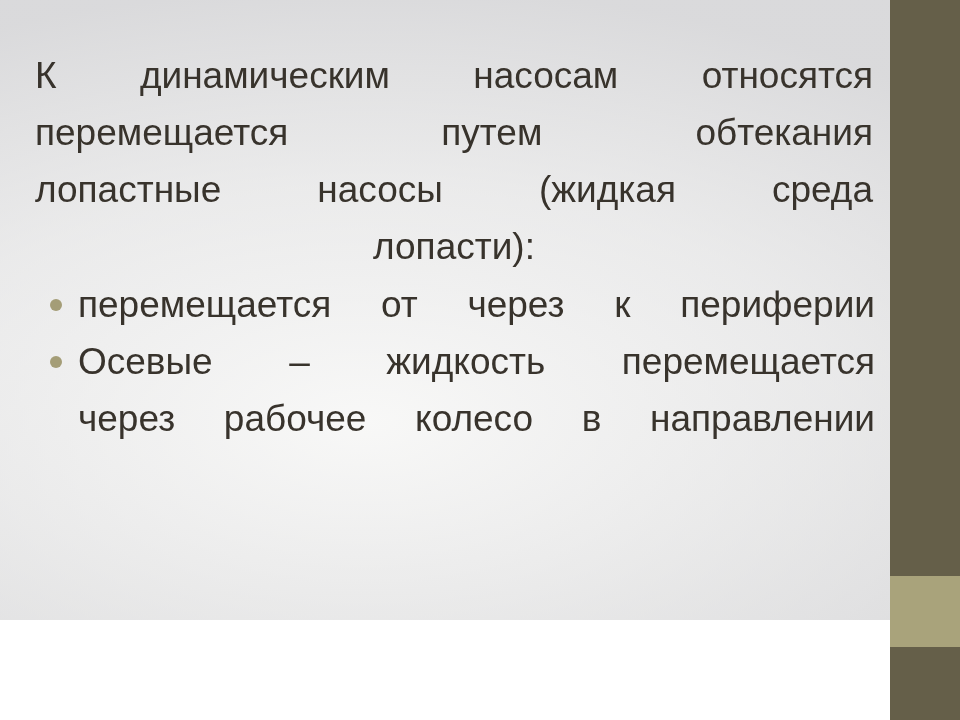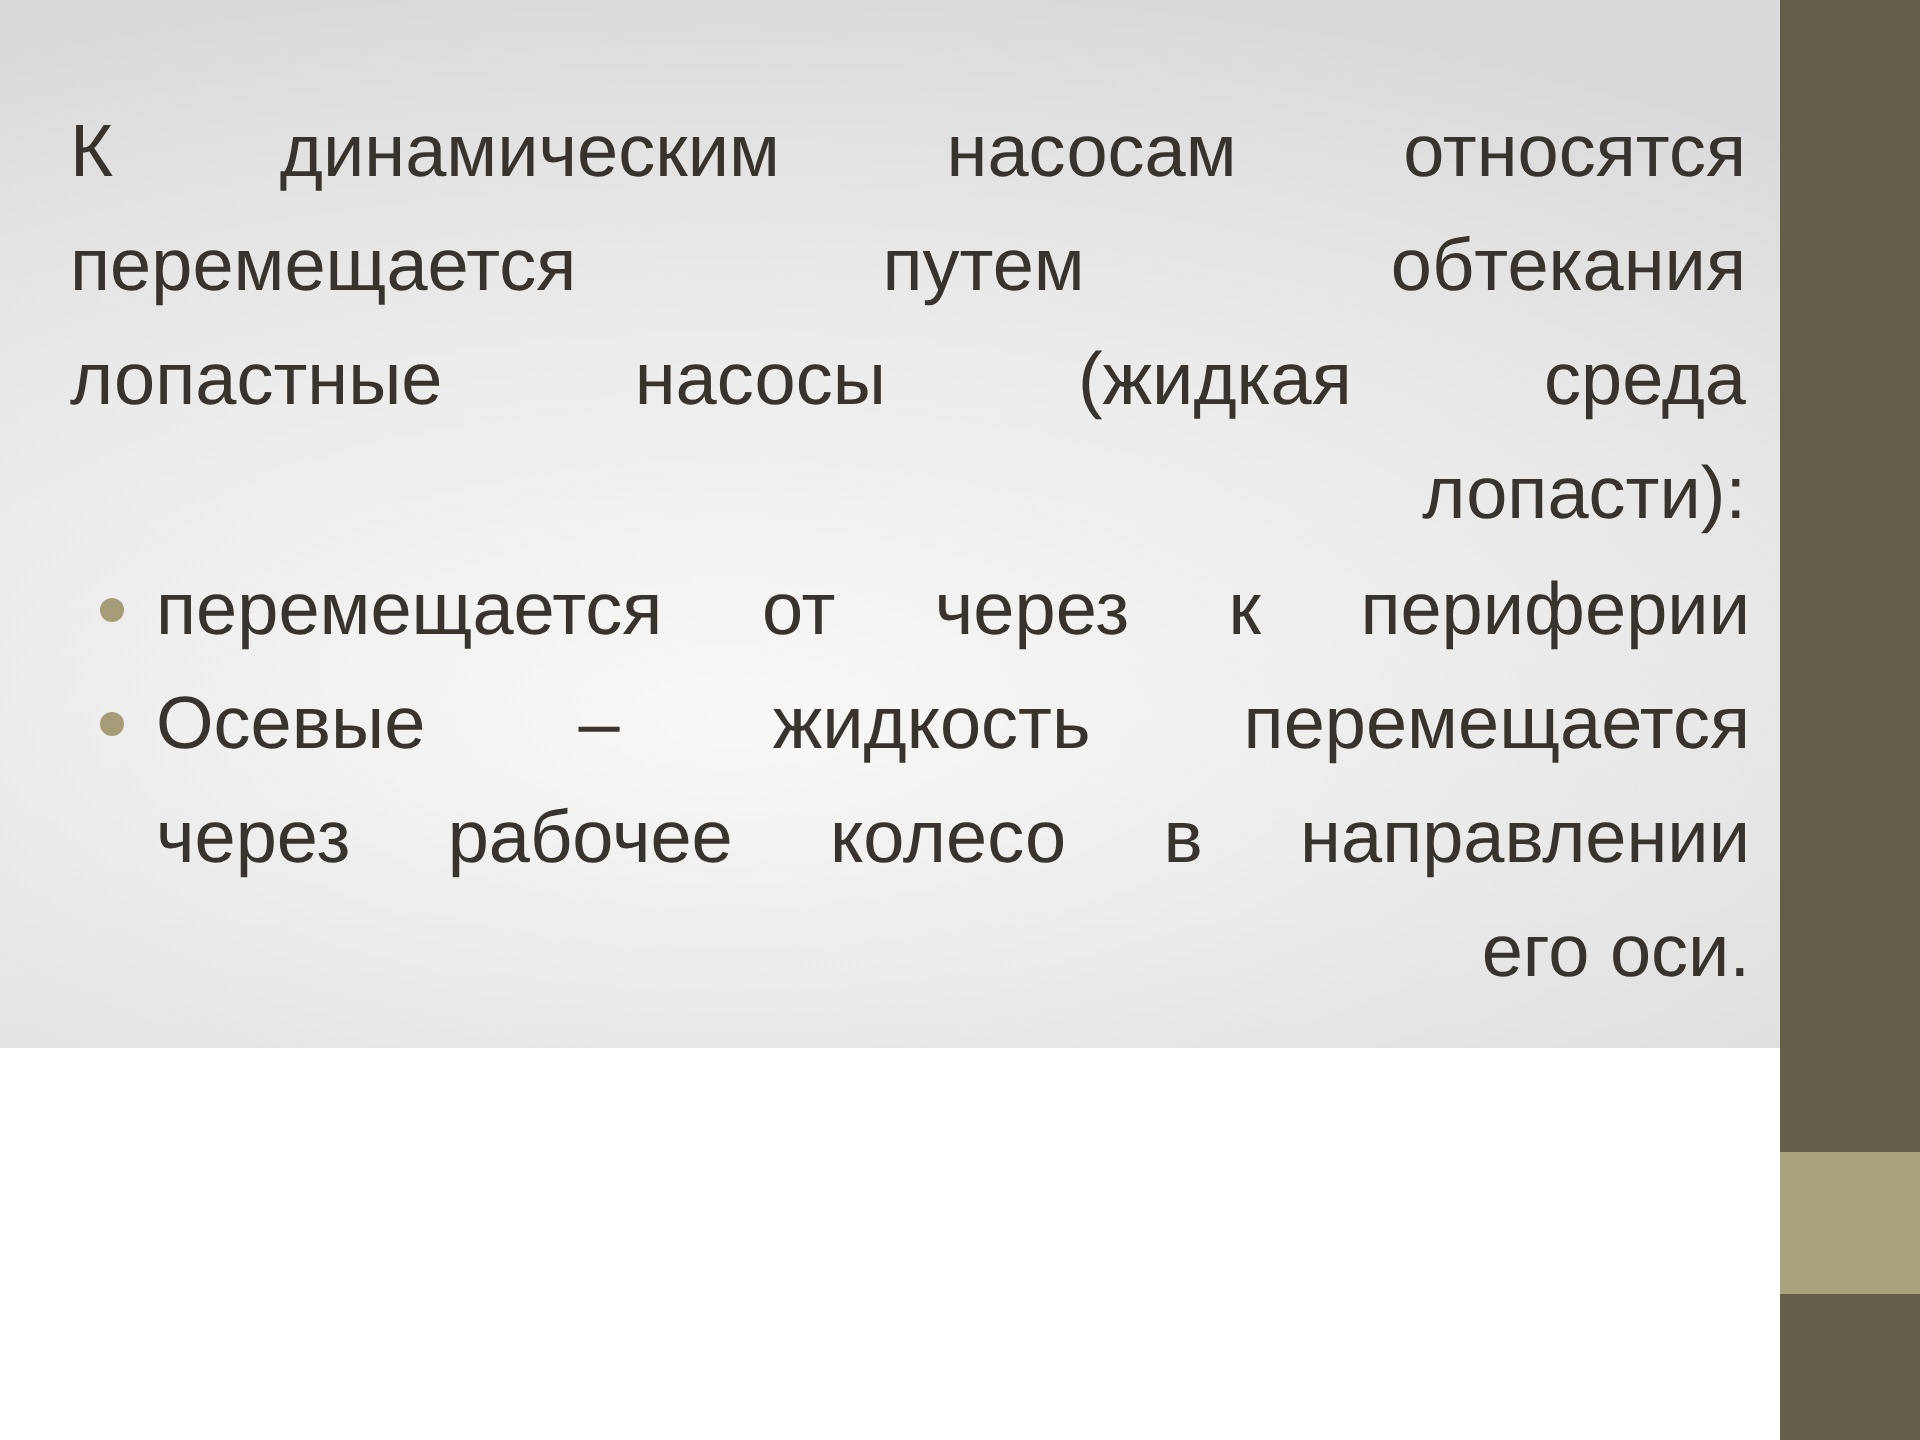--- a/index.html
+++ b/index.html
@@ -6,21 +6,21 @@
     margin: 0;
     padding: 0;
     width: 960px;
     height: 720px;
     overflow: hidden;
     font-family: "Liberation Sans", "DejaVu Sans", sans-serif;
   }
   .slide {
     position: relative;
     width: 960px;
-    height: 524px;
+    height: 620px;
     background:
       radial-gradient(ellipse 90% 70% at 38% 68%, rgba(250,250,249,0.9) 0%, rgba(236,236,236,0.55) 55%, rgba(216,216,218,0.9) 100%),
       linear-gradient(180deg, #ececec 0%, #e7e7e8 55%, #dededf 100%);
   }
   .sidebar {
     position: absolute;
     top: 0;
     right: 0;
     width: 70px;
     height: 720px;
@@ -38,21 +38,21 @@
     font-size: 37px;
     line-height: 57px;
     color: #38332c;
     white-space: normal;
   }
   .jl {            
     text-align: justify;
     text-align-last: justify;
   }
   .ll {            
-    text-align: right;
+    text-align: center;
   }
   .intro {
     position: absolute;
     left: 35px;
     top: 47px;
     width: 838px;
   }
   .bullets {
     position: absolute;
     left: 35px;
@@ -90,21 +90,20 @@
 
     <div class="bullet-item">
       <span class="bullet-dot"></span>
       <div class="textline jl">перемещается от через к периферии</div>
     </div>
 
     <div class="bullet-item">
       <span class="bullet-dot"></span>
       <div class="textline jl">Осевые – жидкость перемещается</div>
       <div class="textline jl">через рабочее колесо в направлении</div>
-      <div class="textline ll">его оси.</div>
     </div>
 
   </div>
 
   <div class="sidebar">
     <div class="accent-square"></div>
   </div>
 
 </div>
 

